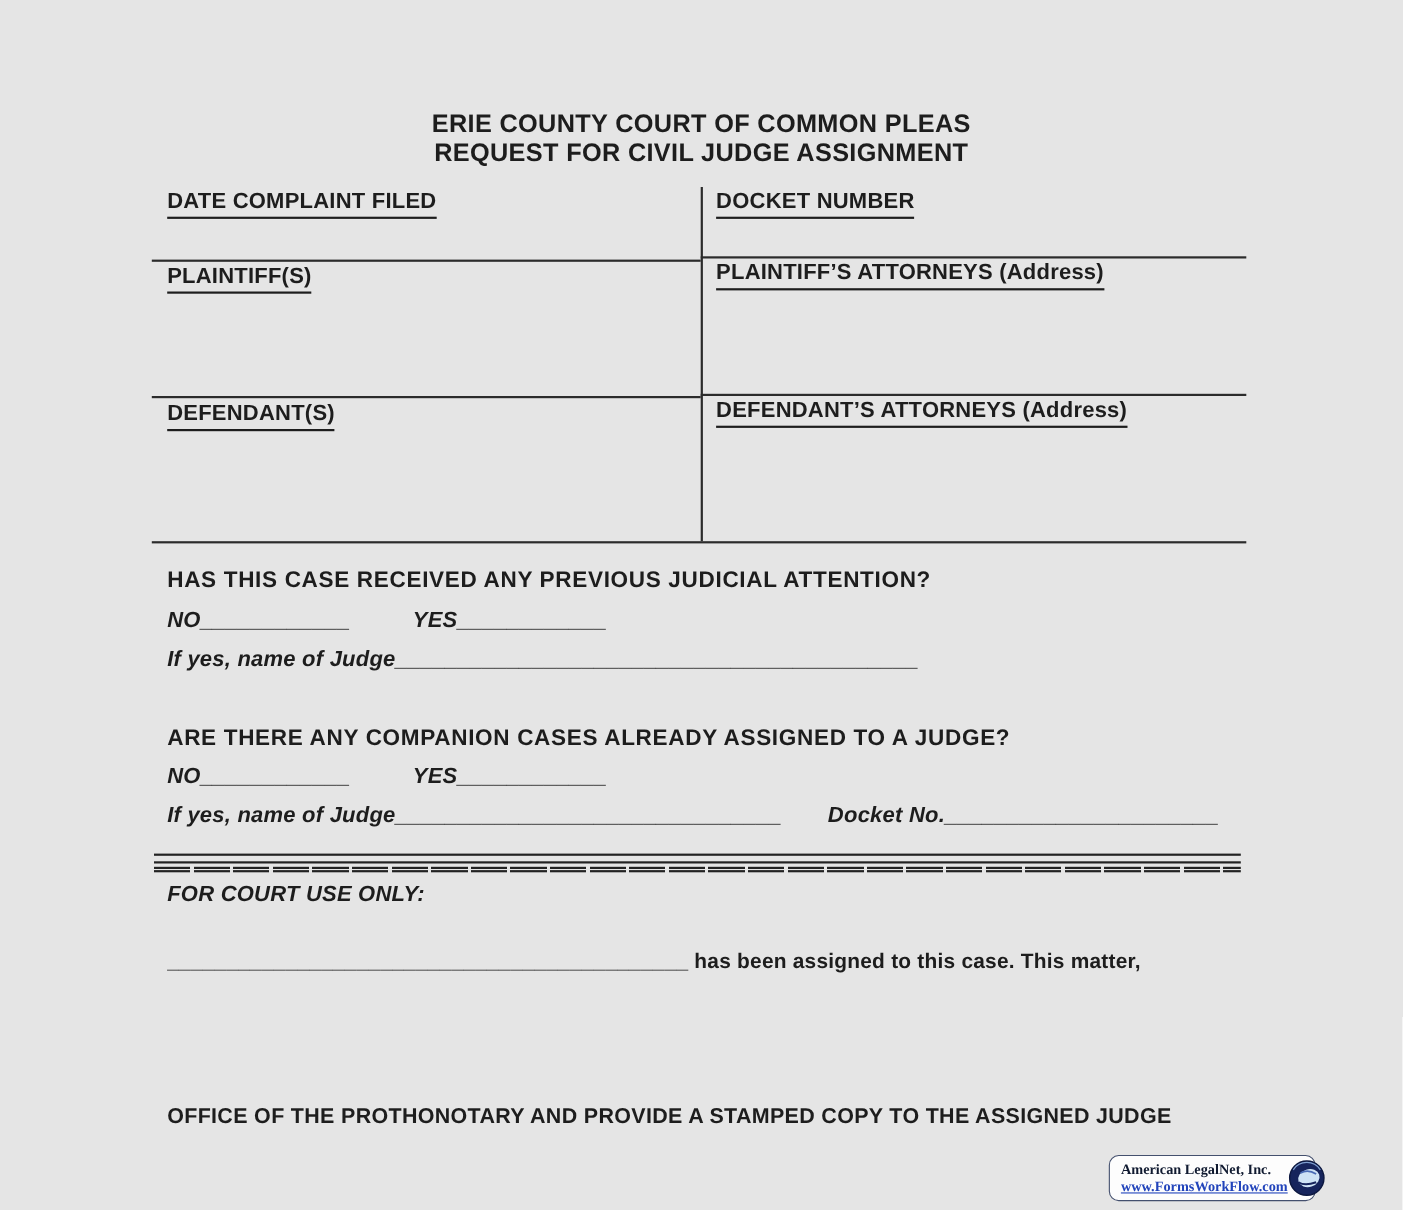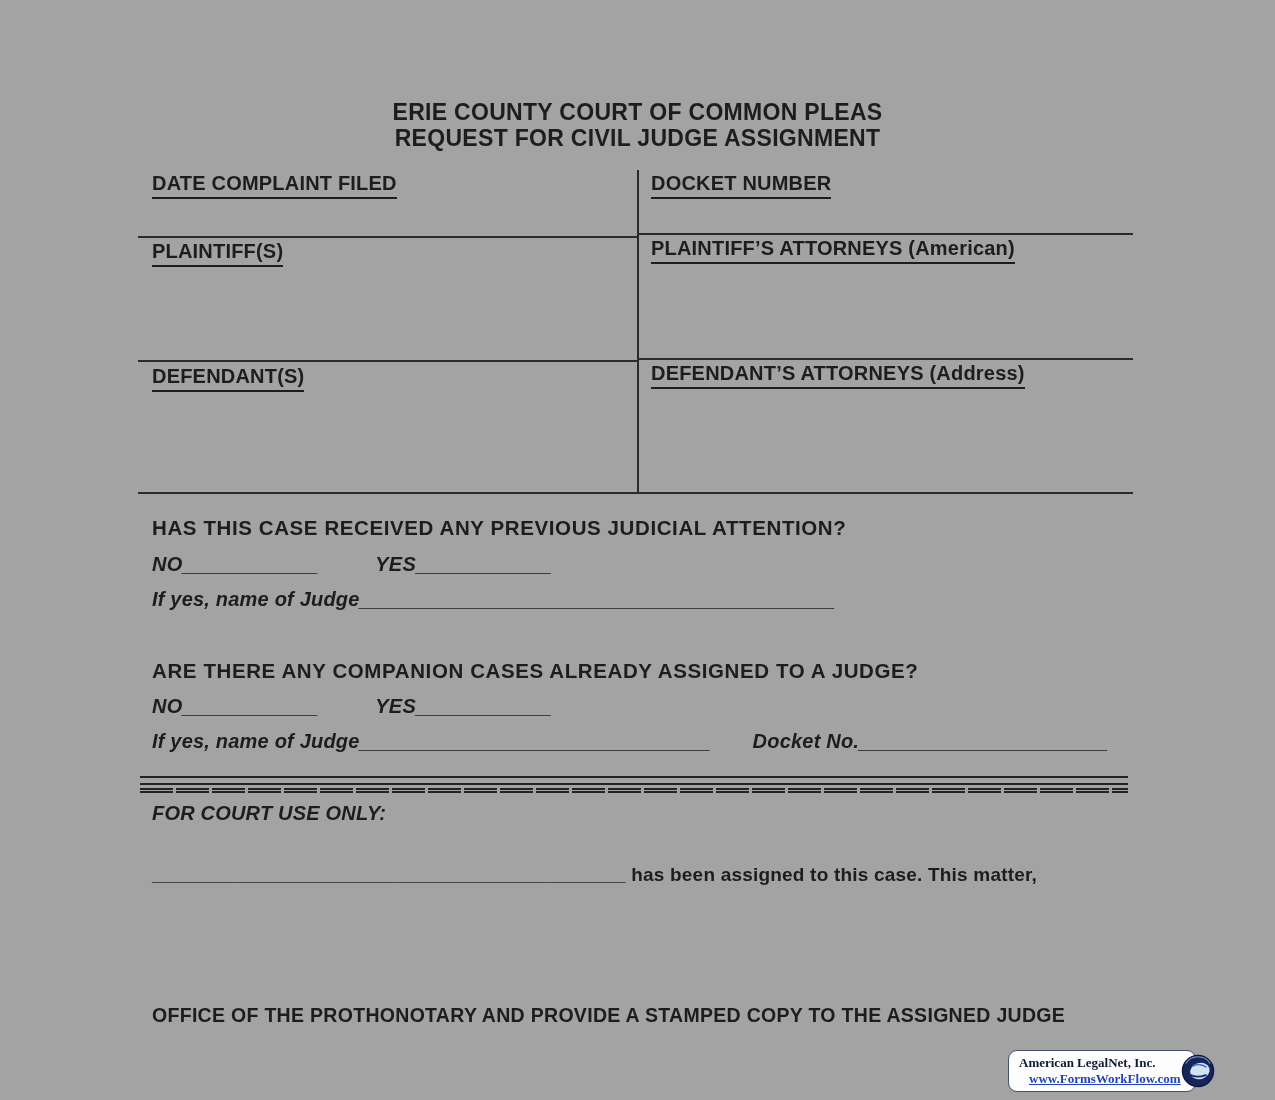--- a/index.html
+++ b/index.html
@@ -1,19 +1,19 @@
 <!DOCTYPE html>
 <html><head>
 <meta charset="utf-8">
 <style>
   html,body{margin:0;padding:0;background:#ffffff;}
   .page{
     position:relative;
     width:1275px;height:1100px;
-    background:#a3a3a3;
+    background:#e5e5e5;
     font-family:"Liberation Sans", sans-serif;
     font-weight:700;
     color:#1d1d1d;
     overflow:hidden;
   }
   .abs{position:absolute;}
   .title{
     left:0;right:0;top:99px;
     text-align:center;
     font-size:23px;
@@ -70,21 +70,20 @@
     font-family:"Liberation Serif", serif;
     font-weight:700;
     font-size:13px;line-height:16px;
     color:#101a30;
     white-space:nowrap;
   }
   .badge-link{
     color:#2244bb;
     text-decoration:underline;
     cursor:pointer;
-    margin-left:10px;
   }
   .globe{width:34px;height:34px;flex:0 0 auto;}
 </style>
 </head>
 <body>
 
 <div class="page">
 
   <div class="abs title">
     <div>ERIE COUNTY COURT OF COMMON PLEAS</div>
@@ -101,21 +100,21 @@
   <div class="abs cell-label" style="left:152px;top:172px;">
     <span class="u">DATE COMPLAINT FILED</span>
   </div>
   <div class="abs cell-label" style="left:651px;top:172px;">
     <span class="u">DOCKET NUMBER</span>
   </div>
   <div class="abs cell-label" style="left:152px;top:240px;">
     <span class="u">PLAINTIFF(S)</span>
   </div>
   <div class="abs cell-label" style="left:651px;top:237px;">
-    <span class="u">PLAINTIFF’S ATTORNEYS (American)</span>
+    <span class="u">PLAINTIFF’S ATTORNEYS (Address)</span>
   </div>
   <div class="abs cell-label" style="left:152px;top:365px;">
     <span class="u">DEFENDANT(S)</span>
   </div>
   <div class="abs cell-label" style="left:651px;top:362px;">
     <span class="u">DEFENDANT’S ATTORNEYS (Address)</span>
   </div>
 
   <div class="abs heading" style="left:152px;top:516px;">HAS THIS CASE RECEIVED ANY PREVIOUS JUDICIAL ATTENTION?</div>
   <div class="abs body-line" style="left:152px;top:553px;">

